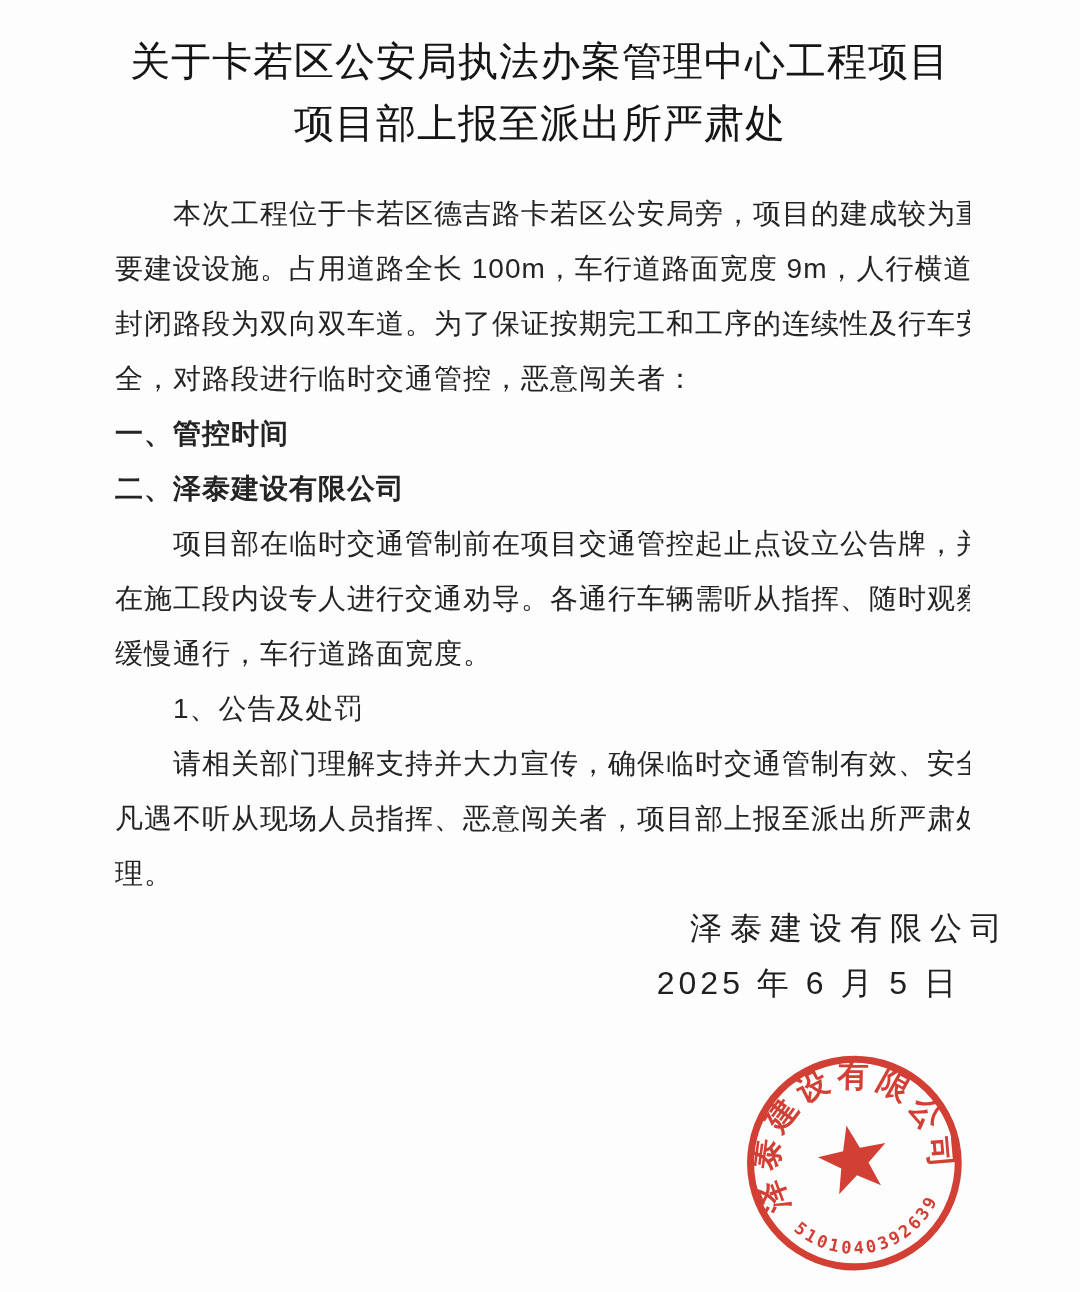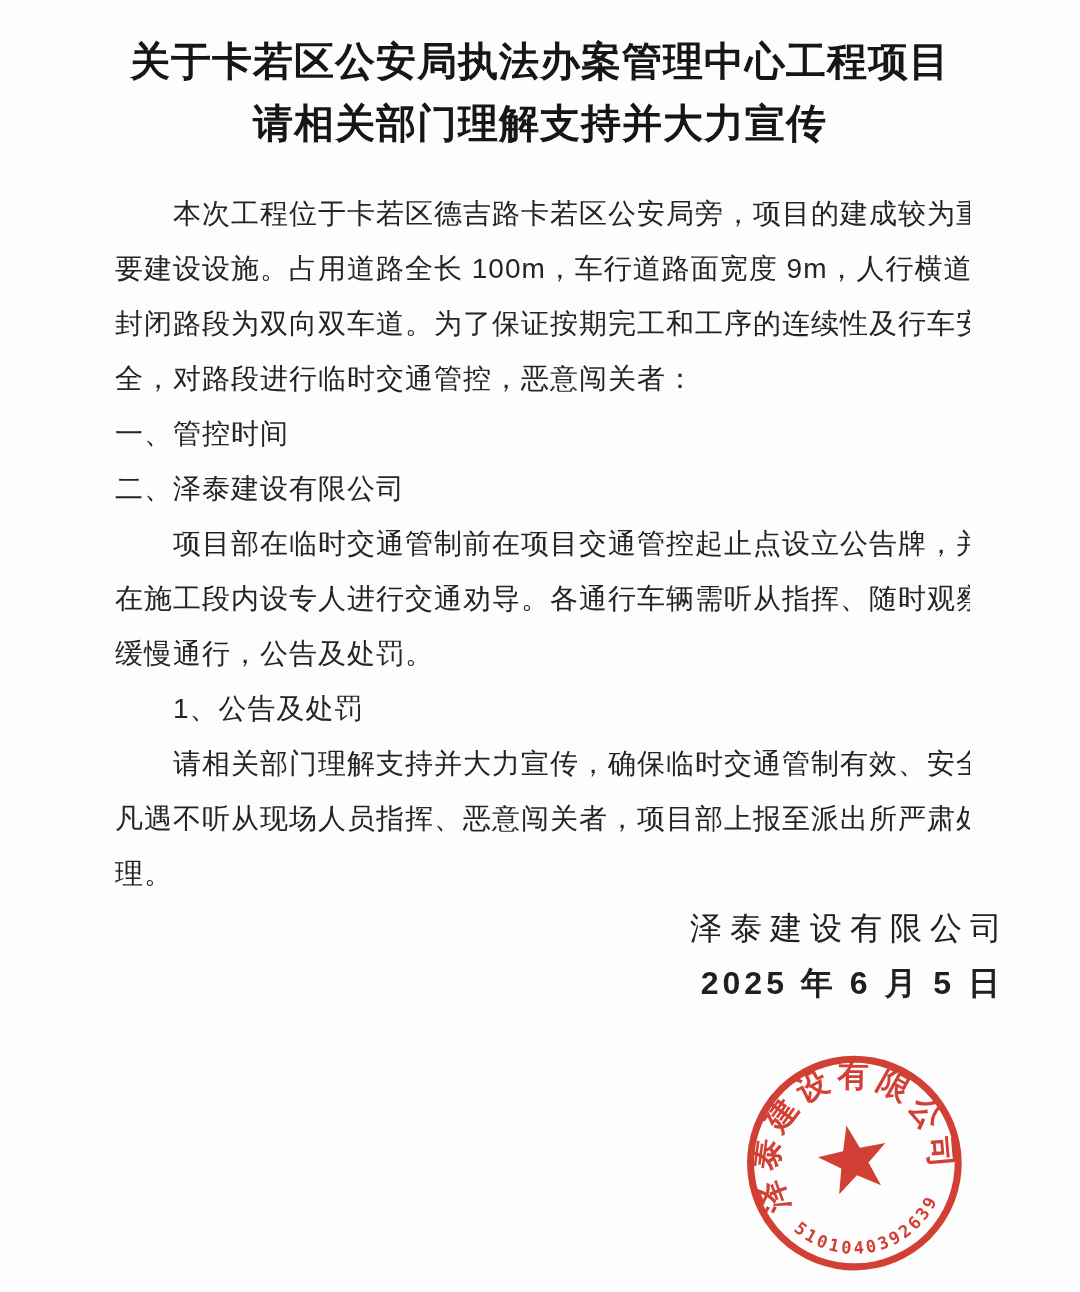--- a/index.html
+++ b/index.html
@@ -9,76 +9,76 @@
     height: 1292px;
     background: #fdfdfd;
     overflow: hidden;
     font-family: "Liberation Sans", sans-serif;
     -webkit-font-smoothing: antialiased;
   }
   .title-block {
     padding-top: 30px;
     text-align: center;
     font-size: 40px;
-    font-weight: 700;
+    font-weight: 400;
     line-height: 62px;
     color: #161616;
     letter-spacing: 1px;
   }
   .body-block {
     margin-top: 32px;
     padding-left: 115px;
     padding-right: 110px;
     font-size: 28px;
     line-height: 55px;
     color: #242424;
     letter-spacing: 1px;
   }
   .line { white-space: nowrap; overflow: hidden; }
   .indent { text-indent: 58px; }
-  .heading { font-weight: 400; }
+  .heading { font-weight: 700; }
   .sig-block {
     font-size: 32px;
     line-height: 55px;
     color: #202020;
     text-align: right;
   }
   .sig-company { padding-right: 70px; letter-spacing: 8px; }
-  .sig-date { padding-right: 76px; letter-spacing: 4px; font-weight: bold; }
+  .sig-date { padding-right: 120px; letter-spacing: 4px; }
   .seal {
     position: absolute;
     left: 729px;
     top: 1040px;
     width: 252px;
     height: 252px;
     transform: rotate(-12deg);
     mix-blend-mode: multiply;
     opacity: 0.92;
   }
 </style>
 </head>
 <body>
 
 <div class="page">
 
   <div class="title-block">
     <div>关于卡若区公安局执法办案管理中心工程项目</div>
-    <div>请相关部门理解支持并大力宣传</div>
+    <div>项目部上报至派出所严肃处</div>
   </div>
 
   <div class="body-block">
     <div class="line indent">本次工程位于卡若区德吉路卡若区公安局旁，项目的建成较为重</div>
     <div class="line">要建设设施。占用道路全长 100m，车行道路面宽度 9m，人行横道 2m</div>
     <div class="line">封闭路段为双向双车道。为了保证按期完工和工序的连续性及行车安</div>
     <div class="line">全，对路段进行临时交通管控，恶意闯关者：</div>
     <div class="line heading">一、管控时间</div>
     <div class="line heading">二、泽泰建设有限公司</div>
     <div class="line indent">项目部在临时交通管制前在项目交通管控起止点设立公告牌，并</div>
     <div class="line">在施工段内设专人进行交通劝导。各通行车辆需听从指挥、随时观察、</div>
-    <div class="line">缓慢通行，公告及处罚。</div>
+    <div class="line">缓慢通行，车行道路面宽度。</div>
     <div class="line indent">1、公告及处罚</div>
     <div class="line indent">请相关部门理解支持并大力宣传，确保临时交通管制有效、安全。</div>
     <div class="line">凡遇不听从现场人员指挥、恶意闯关者，项目部上报至派出所严肃处</div>
     <div class="line">理。</div>
   </div>
 
   <div class="sig-block">
     <div class="sig-company">泽泰建设有限公司</div>
     <div class="sig-date">2025 年 6 月 5 日</div>
   </div>

